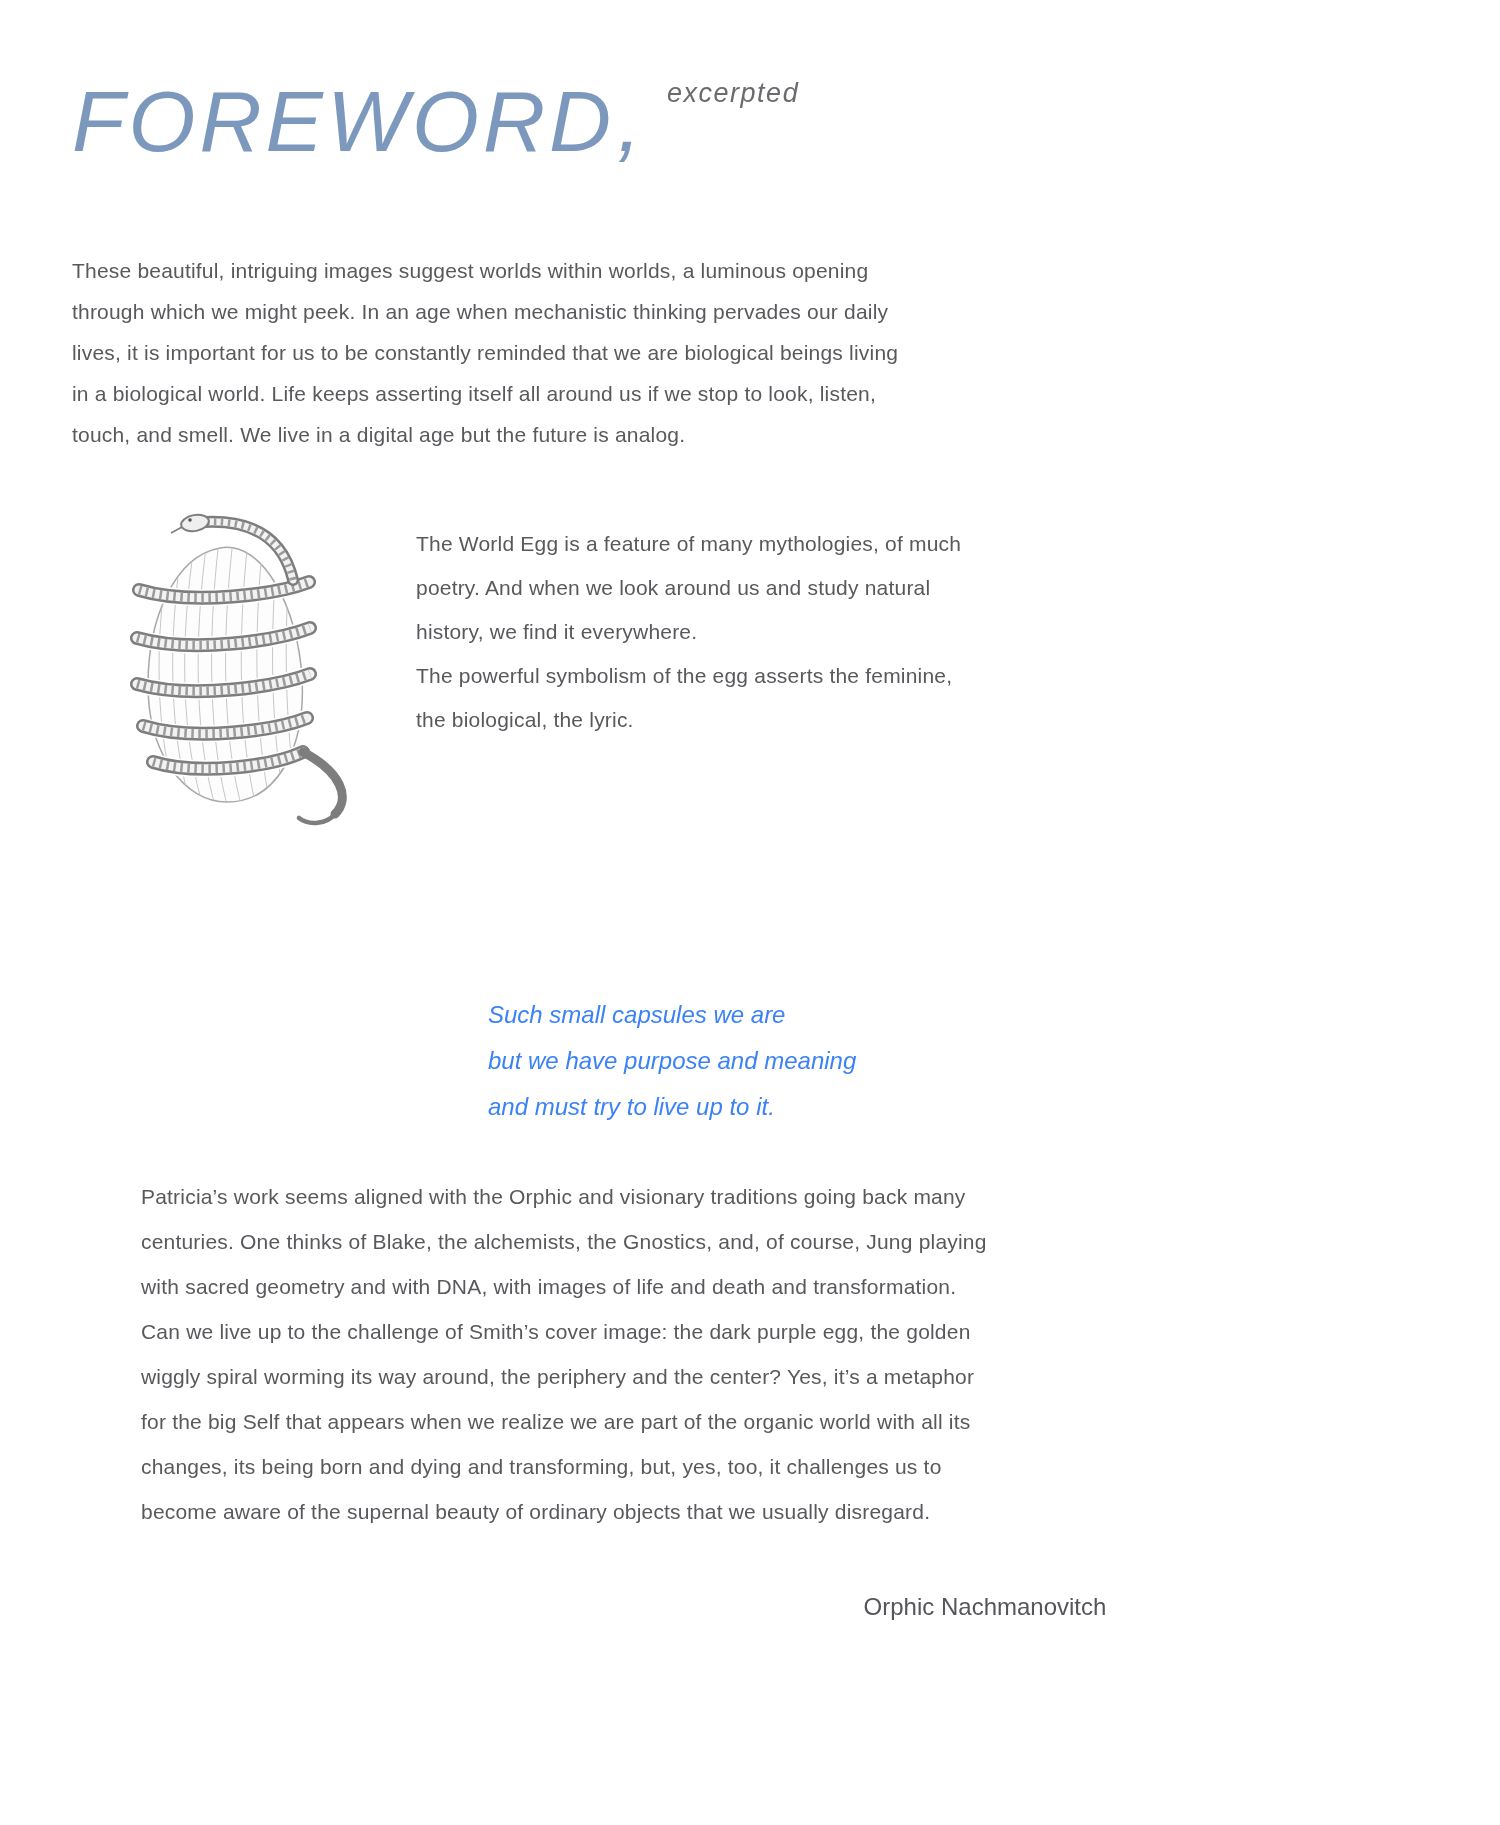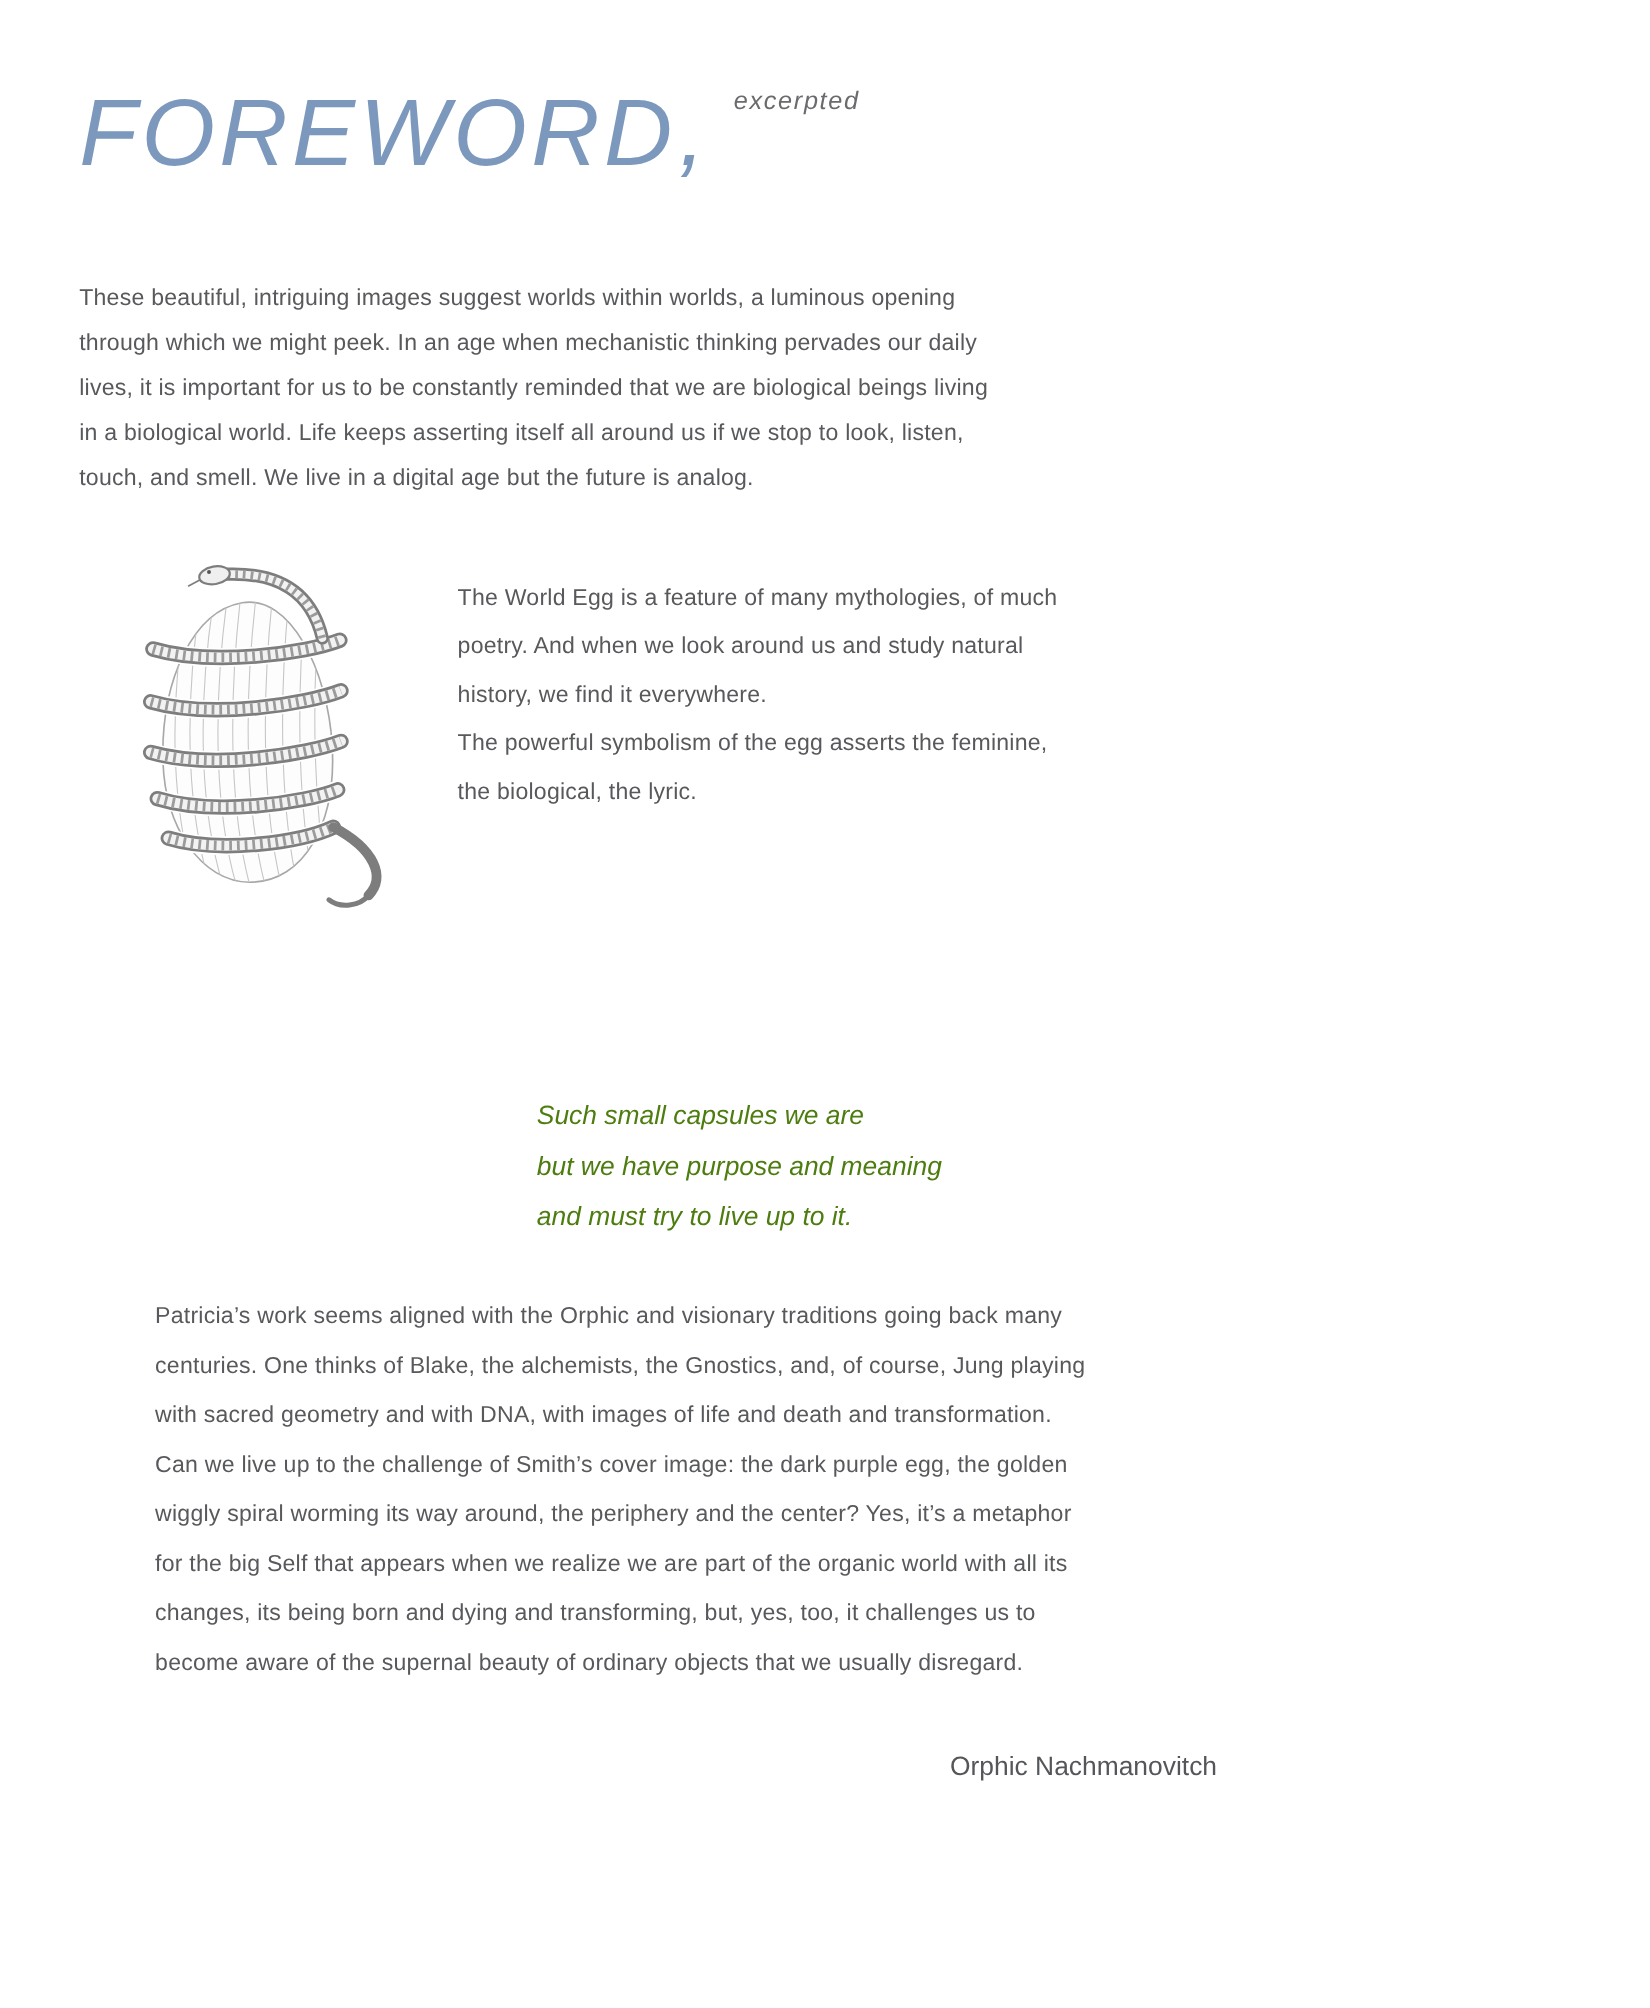--- a/index.html
+++ b/index.html
@@ -19,39 +19,39 @@
   }
   .title {
     font-size: 86px; font-weight: 100; line-height: 1;
     letter-spacing: 4px; color: #7c99bd;
   }
   .title-comma {
     font-size: 86px; font-weight: 100; line-height: 1;
     color: #7c99bd; margin-left: 2px;
   }
   .title-qualifier {
-    font-size: 23px; font-weight: 300; color: #6a6b6e;
+    font-size: 27px; font-weight: 300; color: #6a6b6e;
     margin-left: 26px; letter-spacing: 1.5px;
   }
 
   .lines { white-space: pre-line; }
 
   .body-text {
     font-size: 21px; line-height: 41px; font-weight: 400;
     color: #58595c; letter-spacing: 0.2px;
   }
 
   .intro       { position: absolute; left: 72px;  top: 250px; width: 1100px; }
   .illustration{ position: absolute; left: 93px;  top: 490px; width: 255px; height: 345px; }
   .world-egg   { position: absolute; left: 416px; top: 522px; width: 1000px; line-height: 44px; }
   .lyric-para  { position: absolute; left: 420px; top: 798px; width: 1060px; line-height: 44px; }
 
   .poem-quote  {
     position: absolute; left: 488px; top: 992px; width: 700px;
-    font-style: italic; font-size: 24px; line-height: 46px; color: #4d7c0f;
+    font-style: italic; font-size: 24px; line-height: 46px; color: #3b82f6;
   }
 
   .closing     { position: absolute; left: 117px; top: 1174px; width: 1060px; line-height: 45px; margin-left: 24px; }
 
   .signature {
     position: absolute; left: 605px; top: 1582px; width: 760px;
     text-align: center; font-size: 24px; line-height: 50px; color: #55565a;
   }
   .signature .byline i { font-style: italic; }
 

